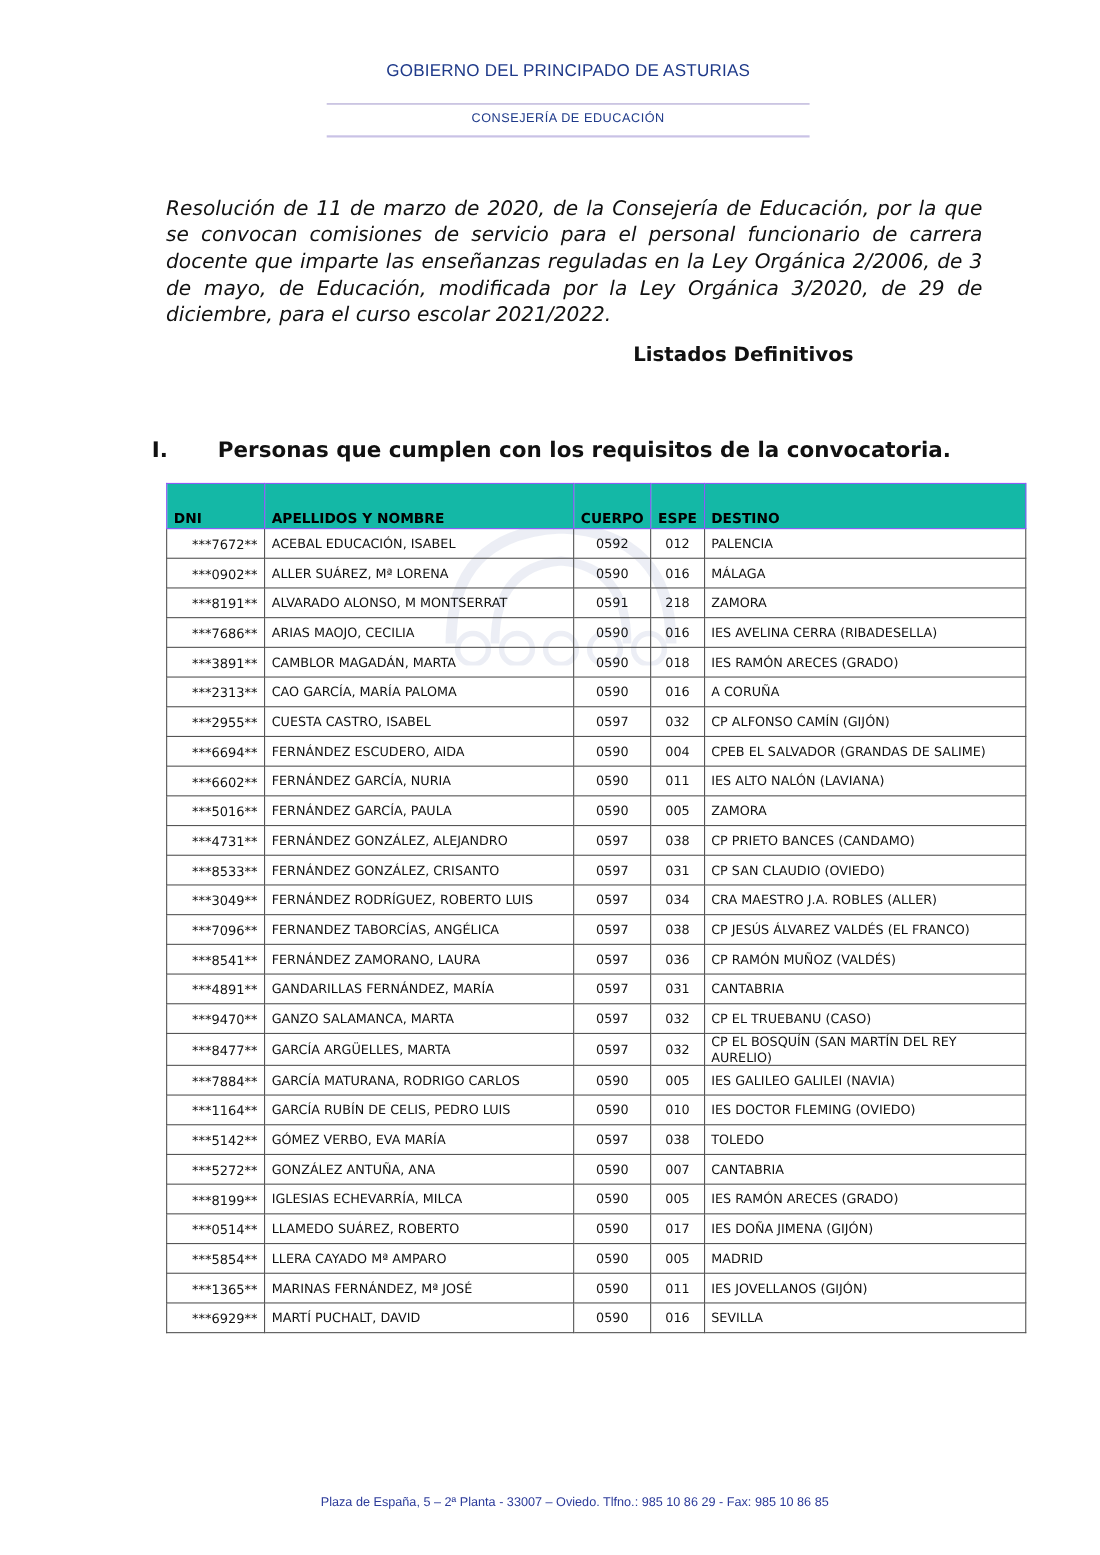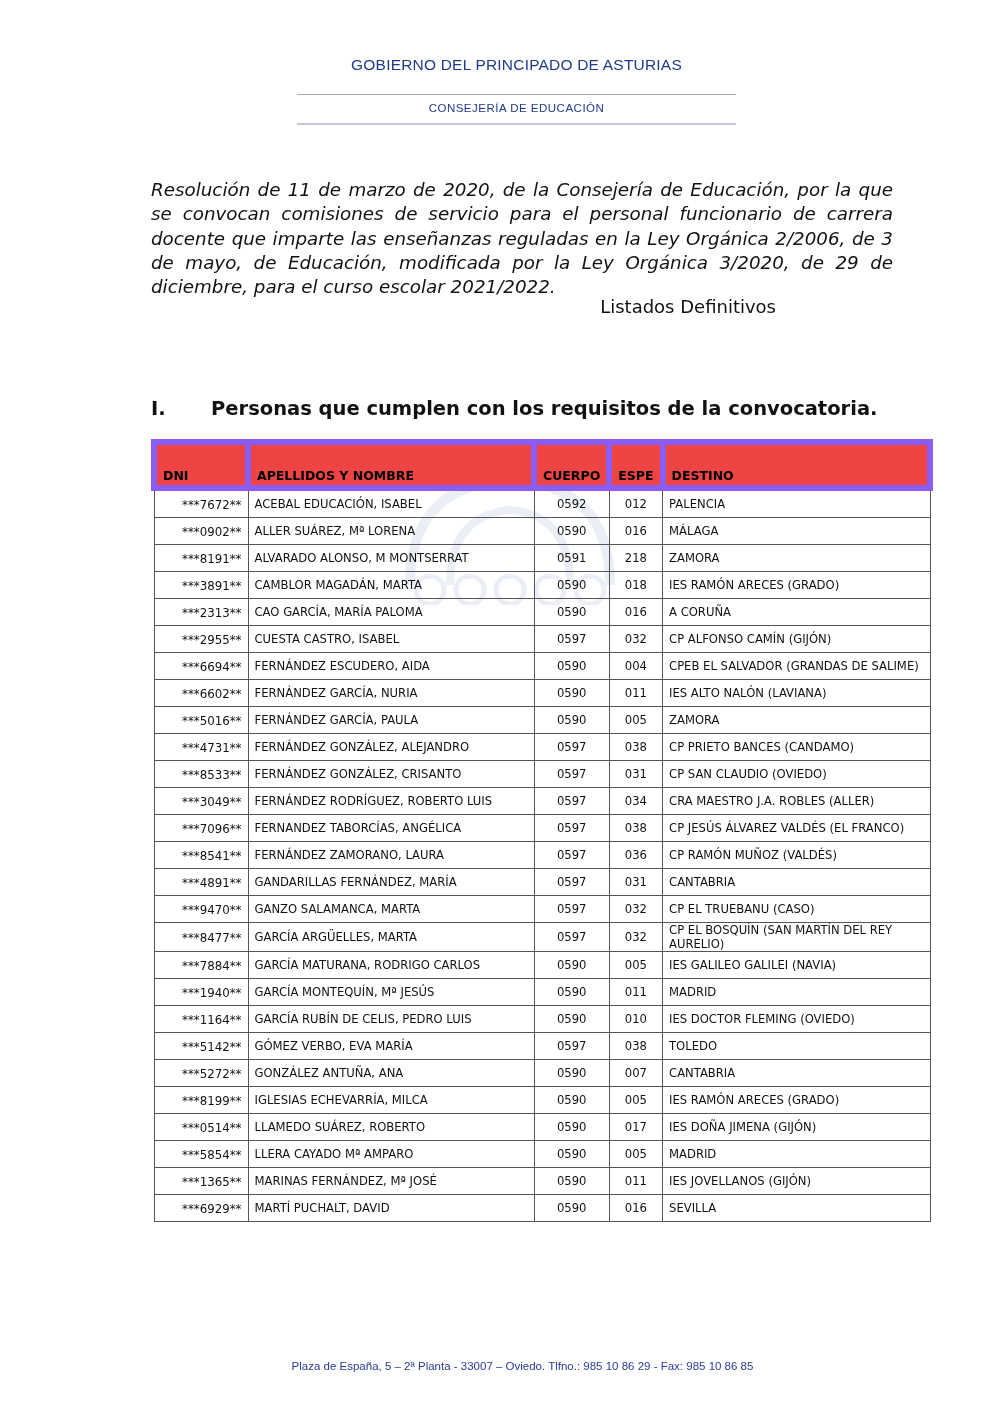--- a/index.html
+++ b/index.html
@@ -8,29 +8,29 @@
   .header-org { position: absolute; top: 56px; left: 0; width: 1033px; text-align: center;
     font-family: "Liberation Sans", sans-serif; font-size: 15.5px; color: #1f3a8a; letter-spacing: 0.2px; }
   .rule { position: absolute; left: 297px; width: 439px; height: 1px; background: #a9a0cf; }
   .rule.r1 { top: 94px; }
   .rule.r2 { top: 123px; height: 2px; background: #c9c2e6; }
   .header-dept { position: absolute; top: 102px; left: 0; width: 1033px; text-align: center;
     font-family: "Liberation Sans", sans-serif; font-size: 11.5px; color: #1f3a8a; letter-spacing: 0.5px; }
   .resolution { position: absolute; top: 178px; left: 151px; width: 742px;
     font-family: "DejaVu Sans", sans-serif; font-style: italic; font-size: 18.3px; line-height: 24.3px;
     text-align: justify; color: #111; }
-  .listados { position: absolute; top: 296px; left: 0; width: 776px; text-align: right;
-    font-weight: normal; font-size: 18px; color: #111; }
-  .section { position: absolute; top: 397px; left: 151px; font-weight: bold; font-size: 19.5px; color: #111; }
+  .listados { position: absolute; top: 312px; left: 0; width: 776px; text-align: right;
+    font-weight: bold; font-size: 18px; color: #111; }
+  .section { position: absolute; top: 397px; left: 138px; font-weight: bold; font-size: 19.5px; color: #111; }
   .section .num { display: inline-block; width: 60px; }
   .watermark { position: absolute; left: 390px; top: 465px; width: 240px; height: 140px; opacity: 0.08; pointer-events: none; }
   table.list { position: absolute; top: 439px; left: 151px; border-collapse: collapse; width: 782px;
     font-family: "DejaVu Sans", sans-serif; font-size: 11.6px; }
-  table.list th { background: #ef4444; font-weight: bold; text-align: left; font-size: 12.5px;
-    height: 25px; padding: 13px 6px; border: 6px solid #8b5cf6; vertical-align: bottom; padding-bottom: 2px; }
+  table.list th { background: #14b8a6; font-weight: bold; text-align: left; font-size: 12.5px;
+    height: 25px; padding: 13px 6px; border: 1px solid #8b5cf6; vertical-align: bottom; padding-bottom: 2px; }
   table.list td { border: 1px solid #555; height: 25px; padding: 0 6px; vertical-align: middle; color: #111; }
   table.list td.c { text-align: center; }
   table.list td.dni { font-size: 11.8px; padding-top: 1px; text-align: right; }
   .col-dni { width: 76px; } .col-name { width: 268px; } .col-cuerpo { width: 52px; }
   .col-espe { width: 30px; }
   .footer { position: absolute; top: 1360px; left: 0; width: 1045px; text-align: center;
     font-family: "Liberation Sans", sans-serif; font-size: 11.5px; color: #2b3a9a; }
 </style>
 </head>
 <body>
@@ -84,20 +84,27 @@
         <td>MÁLAGA</td>
       </tr>
       <tr>
         <td class="dni">***8191**</td>
         <td>ALVARADO ALONSO, M MONTSERRAT</td>
         <td class="c">0591</td>
         <td class="c">218</td>
         <td>ZAMORA</td>
       </tr>
       <tr>
+        <td class="dni">***7686**</td>
+        <td>ARIAS MAOJO, CECILIA</td>
+        <td class="c">0590</td>
+        <td class="c">016</td>
+        <td>IES AVELINA CERRA (RIBADESELLA)</td>
+      </tr>
+      <tr>
         <td class="dni">***3891**</td>
         <td>CAMBLOR MAGADÁN, MARTA</td>
         <td class="c">0590</td>
         <td class="c">018</td>
         <td>IES RAMÓN ARECES (GRADO)</td>
       </tr>
       <tr>
         <td class="dni">***2313**</td>
         <td>CAO GARCÍA, MARÍA PALOMA</td>
         <td class="c">0590</td>
@@ -189,27 +196,20 @@
         <td>CP EL BOSQUÍN (SAN MARTÍN DEL REY AURELIO)</td>
       </tr>
       <tr>
         <td class="dni">***7884**</td>
         <td>GARCÍA MATURANA, RODRIGO CARLOS</td>
         <td class="c">0590</td>
         <td class="c">005</td>
         <td>IES GALILEO GALILEI (NAVIA)</td>
       </tr>
       <tr>
-        <td class="dni">***1940**</td>
-        <td>GARCÍA MONTEQUÍN, Mª JESÚS</td>
-        <td class="c">0590</td>
-        <td class="c">011</td>
-        <td>MADRID</td>
-      </tr>
-      <tr>
         <td class="dni">***1164**</td>
         <td>GARCÍA RUBÍN DE CELIS, PEDRO LUIS</td>
         <td class="c">0590</td>
         <td class="c">010</td>
         <td>IES DOCTOR FLEMING (OVIEDO)</td>
       </tr>
       <tr>
         <td class="dni">***5142**</td>
         <td>GÓMEZ VERBO, EVA MARÍA</td>
         <td class="c">0597</td>

